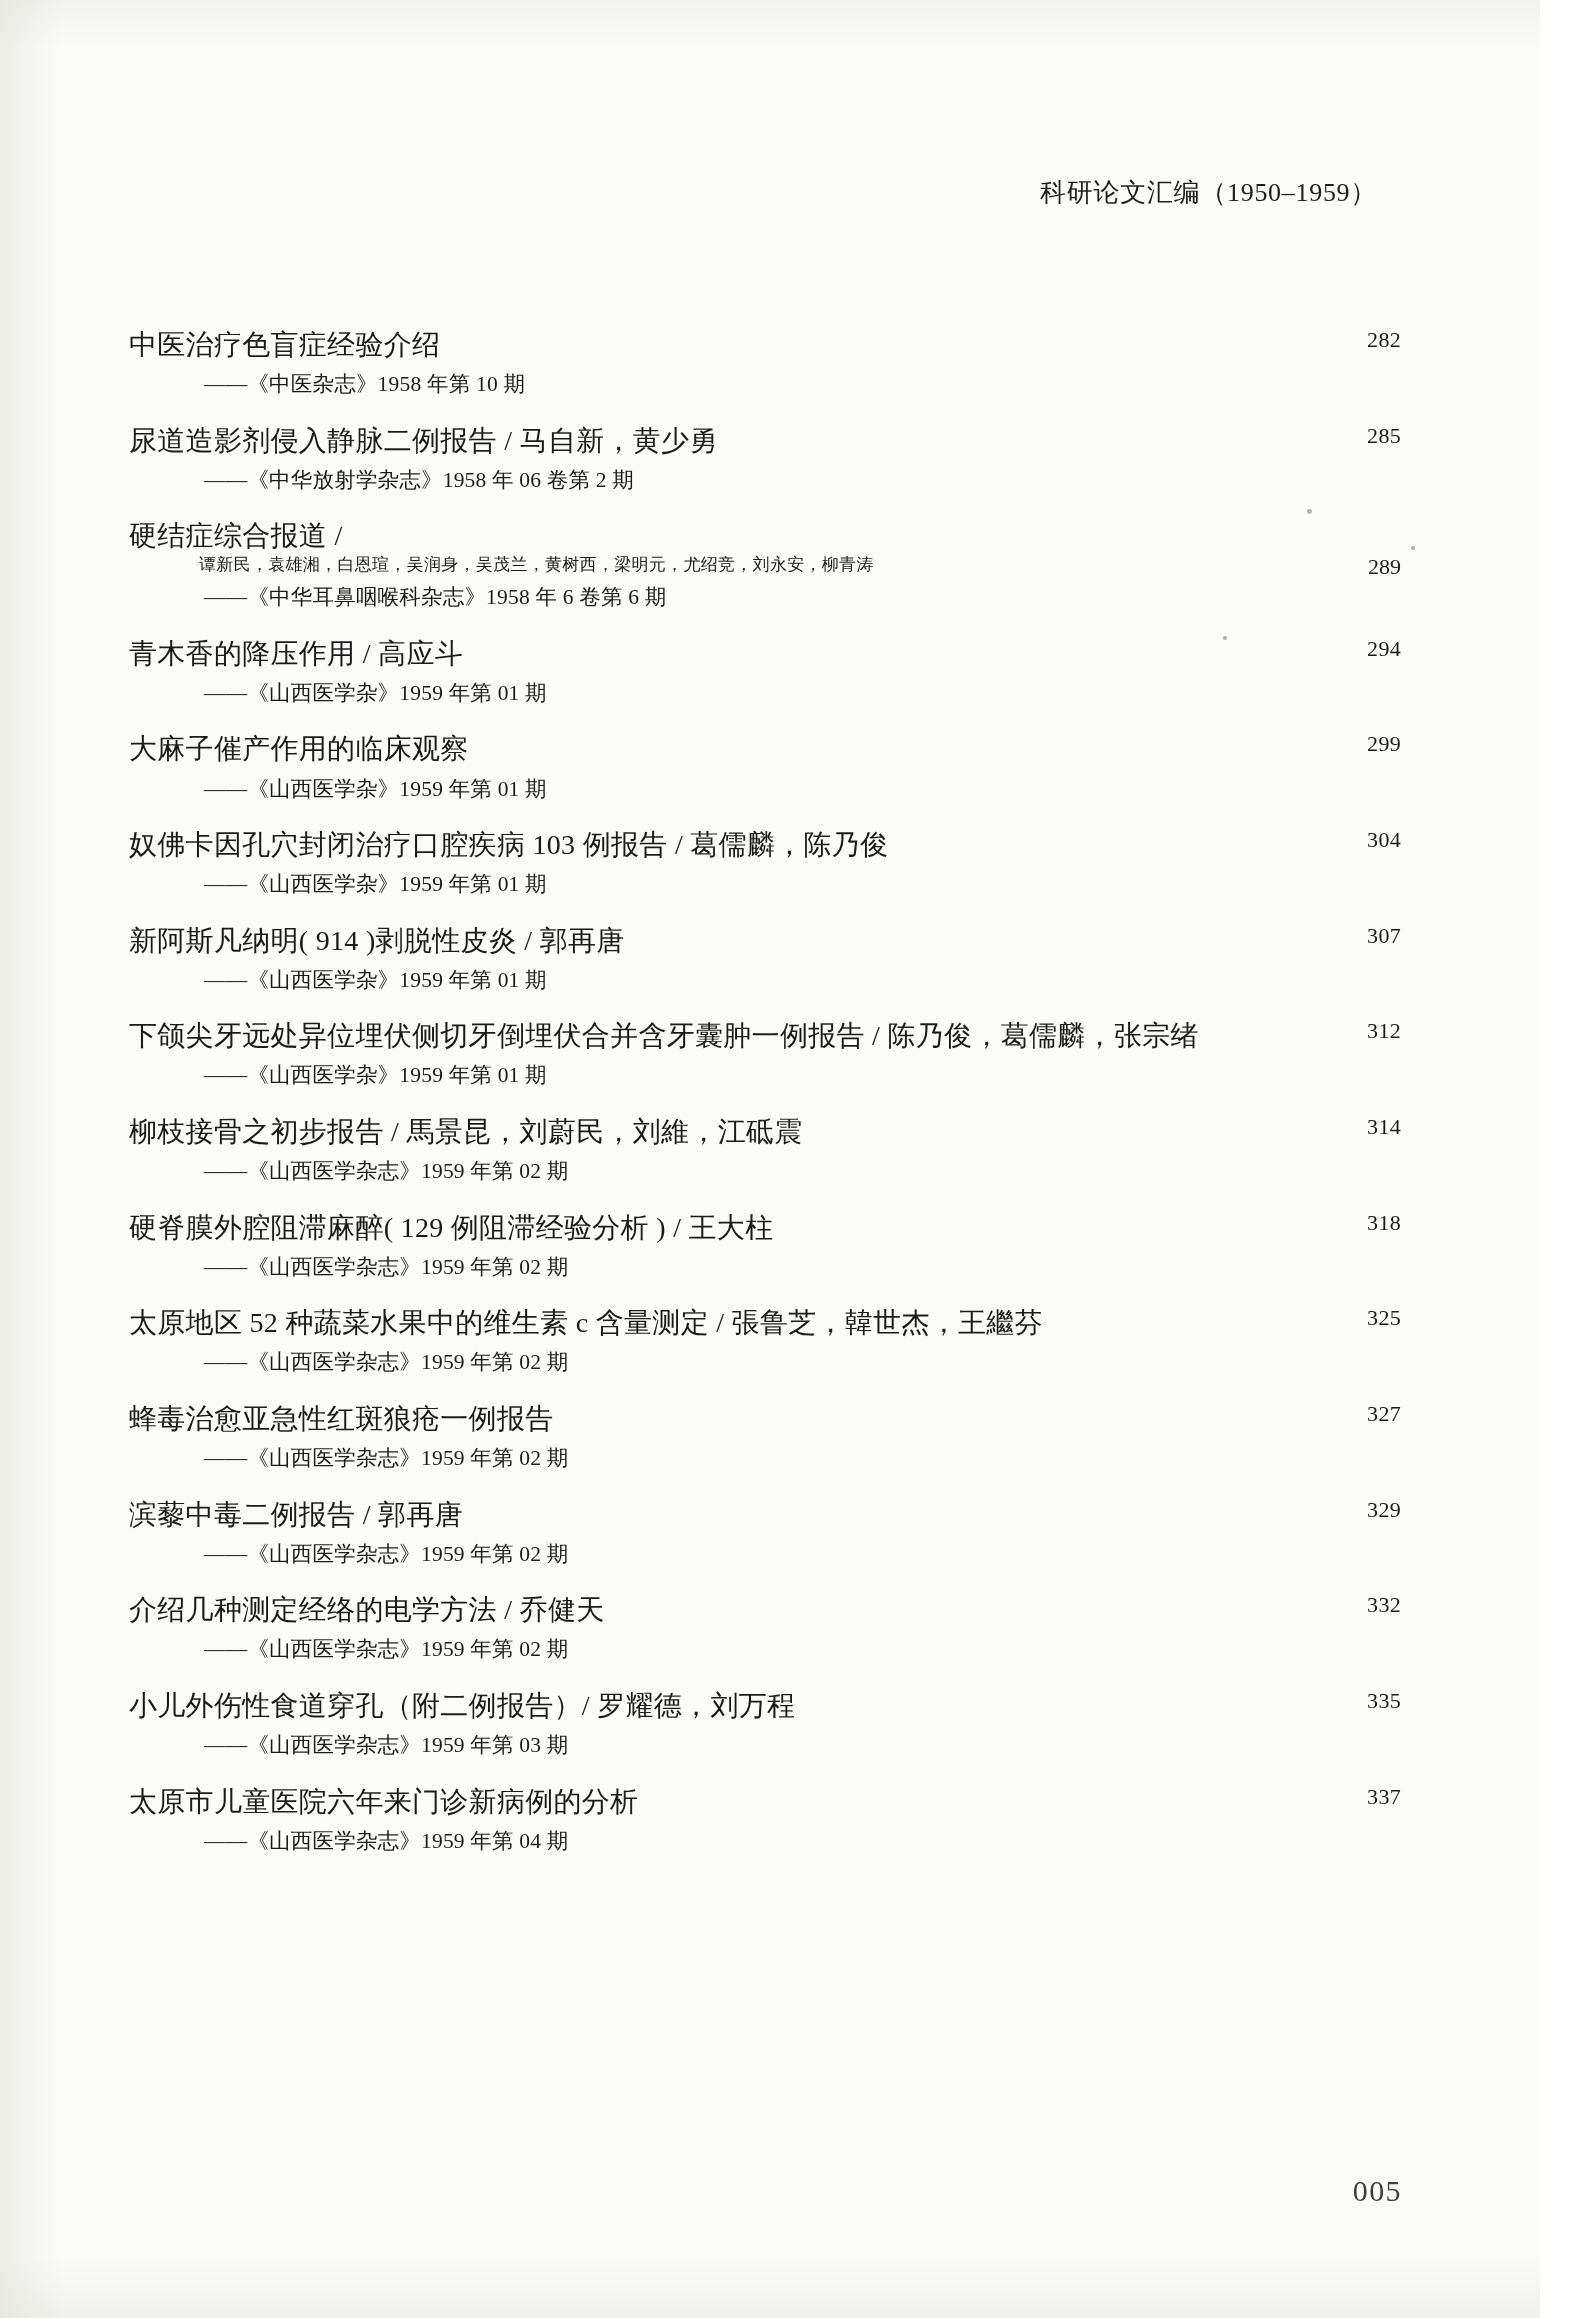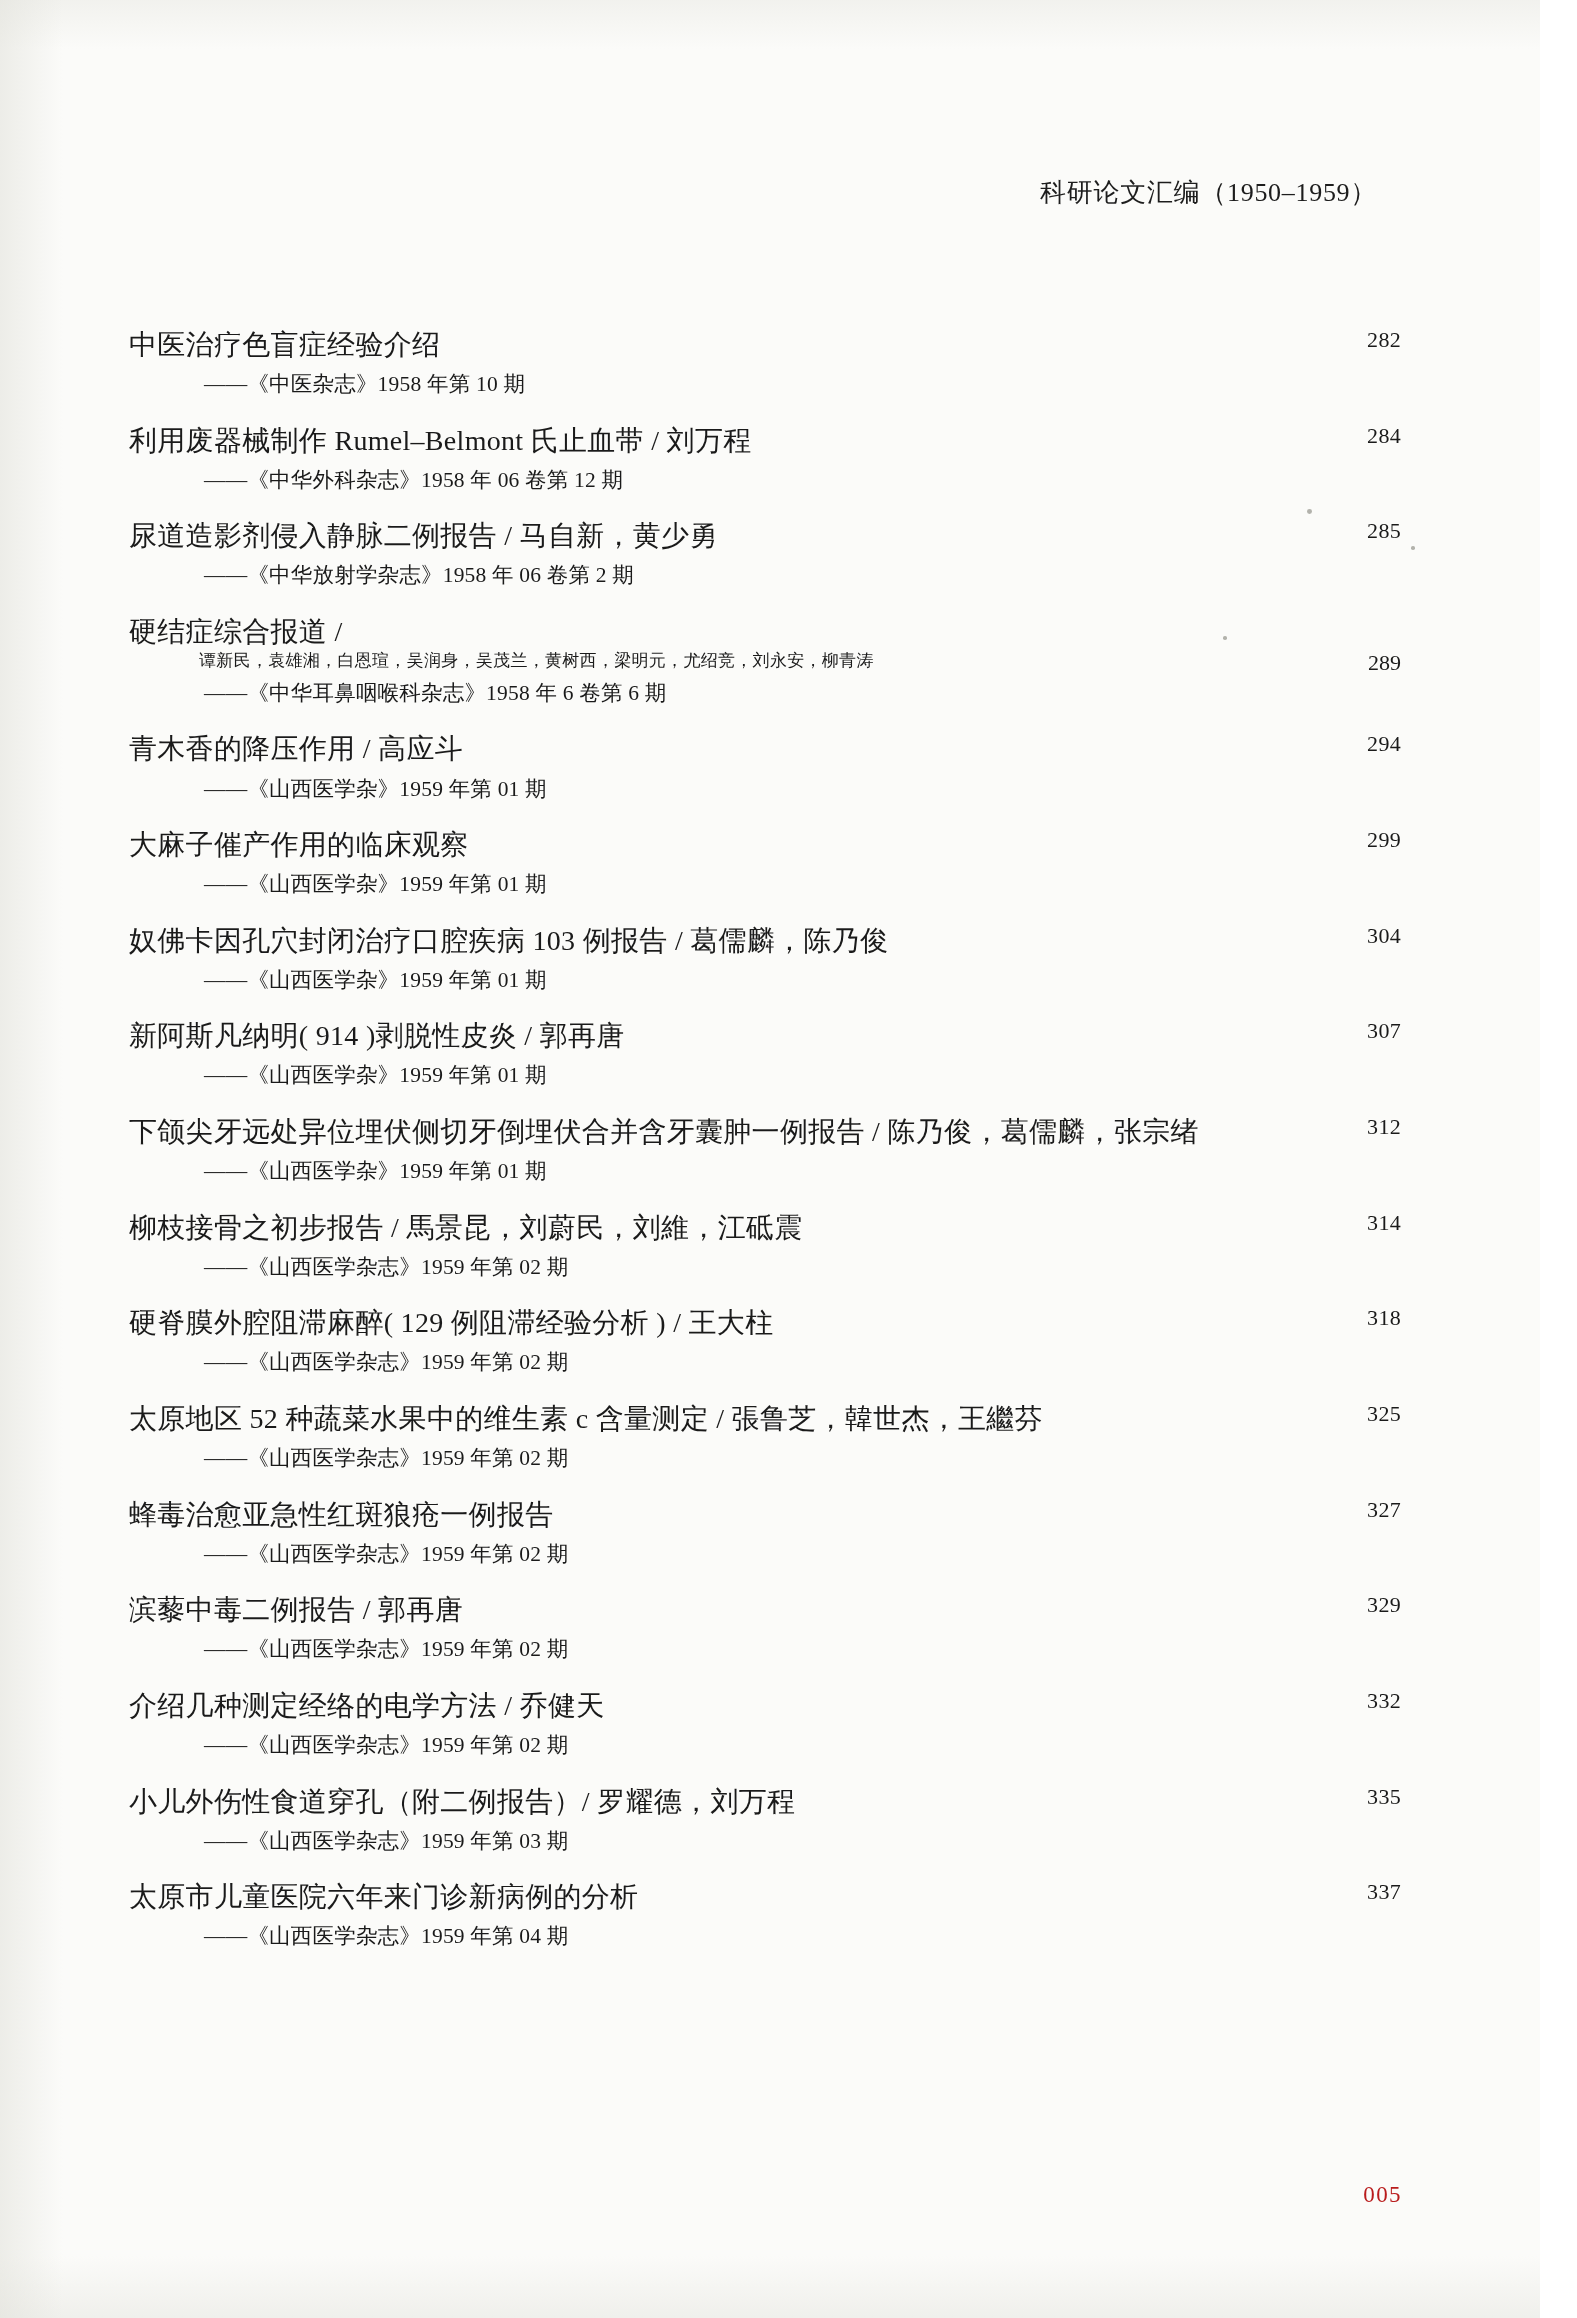--- a/index.html
+++ b/index.html
@@ -99,22 +99,22 @@
     text-align: right;
     font-size: 22px;
     align-self: flex-end;
     margin-bottom: 32px;
   }
 
   .folio {
     position: absolute;
     bottom: 111px;
     right: 138px;
-    font-size: 23px;
-    color: #b91c1c;
+    font-size: 30px;
+    color: #404040;
     letter-spacing: 1.4px;
   }
 
   
   .speck {
     position: absolute;
     background: #9a9a92;
     border-radius: 50%;
     opacity: 0.75;
   }
@@ -136,29 +136,20 @@
           <div class="entry-body">
             <div class="entry-title">中医治疗色盲症经验介绍</div>
             <div class="entry-source">——《中医杂志》1958 年第 10 期</div>
           </div>
           <div class="entry-page" style="align-self: flex-start;">282</div>
         </div>
       </div>
       <div class="entry">
         <div class="entry-head-row">
           <div class="entry-body">
-            <div class="entry-title">利用废器械制作 Rumel–Belmont 氏止血带 / 刘万程</div>
-            <div class="entry-source">——《中华外科杂志》1958 年 06 卷第 12 期</div>
-          </div>
-          <div class="entry-page" style="align-self: flex-start;">284</div>
-        </div>
-      </div>
-      <div class="entry">
-        <div class="entry-head-row">
-          <div class="entry-body">
             <div class="entry-title">尿道造影剂侵入静脉二例报告 / 马自新，黄少勇</div>
             <div class="entry-source">——《中华放射学杂志》1958 年 06 卷第 2 期</div>
           </div>
           <div class="entry-page" style="align-self: flex-start;">285</div>
         </div>
       </div>
       <div class="entry">
         <div class="entry-head-row">
           <div class="entry-body">
             <div class="entry-title">硬结症综合报道 /</div>

